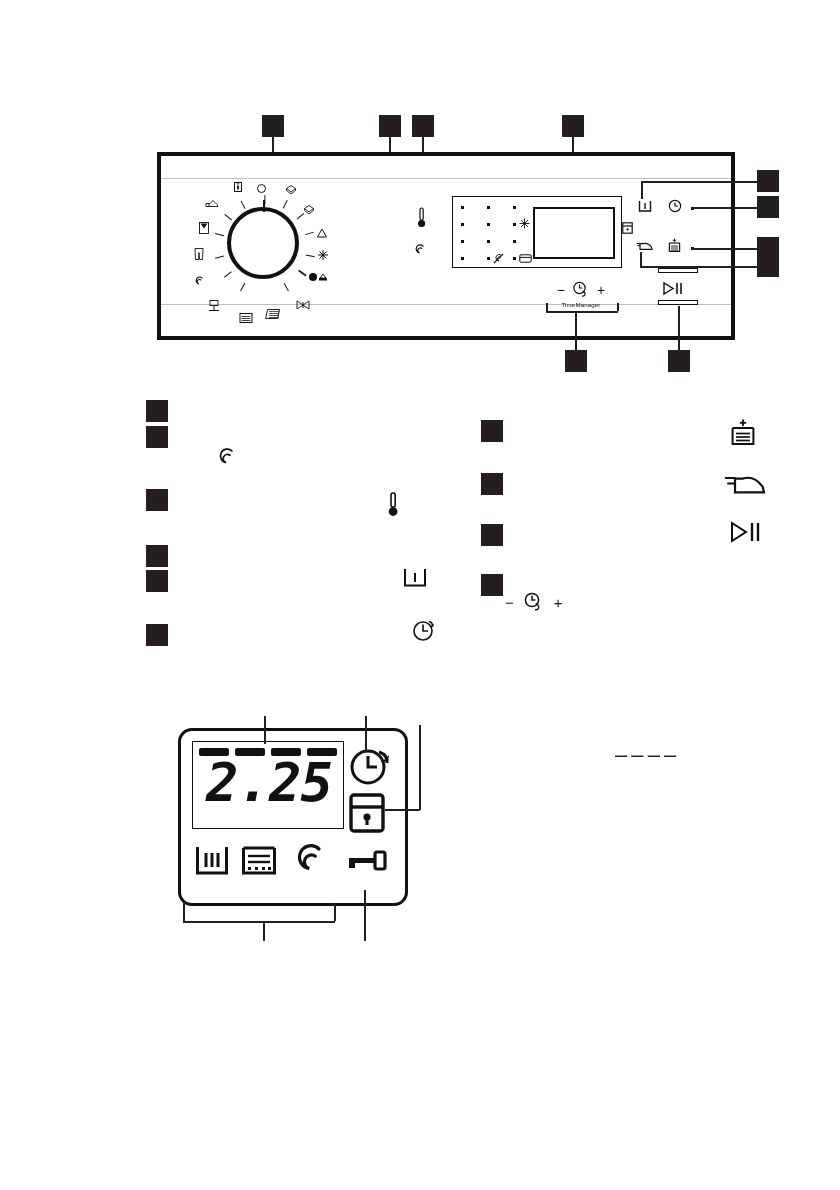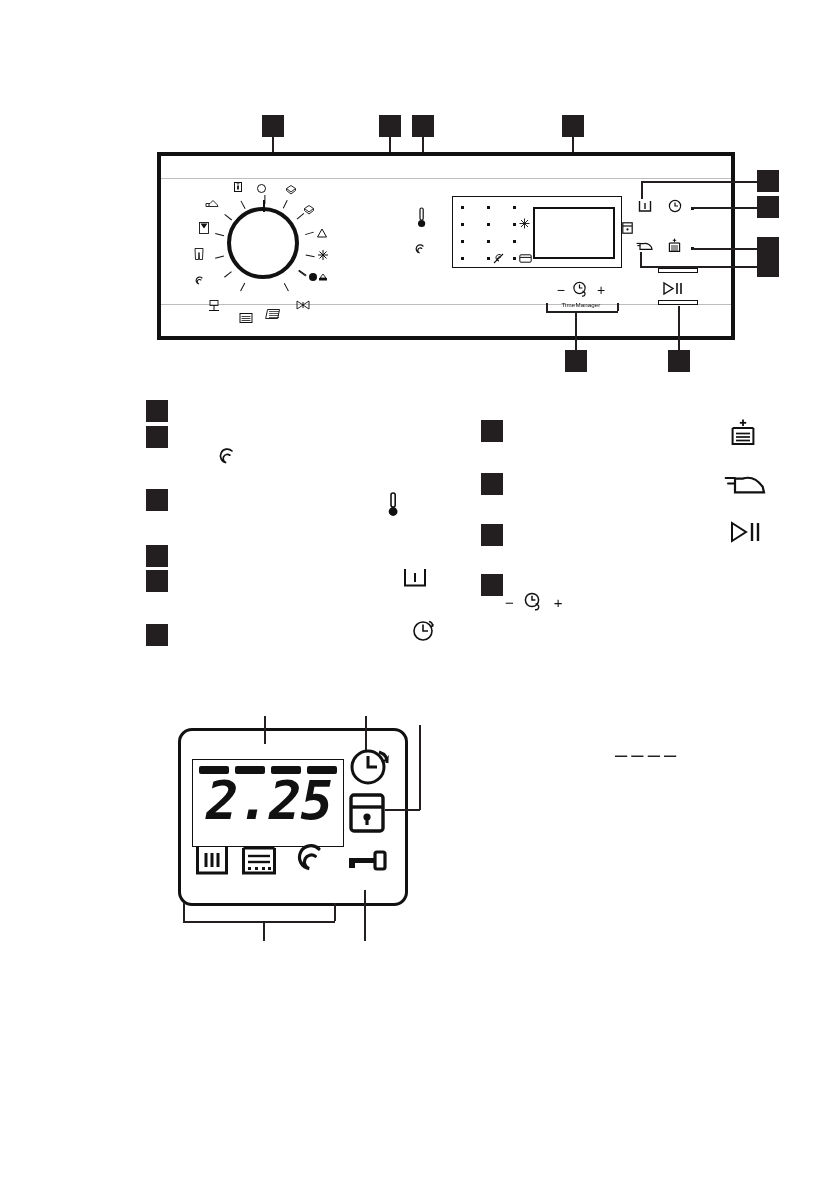--- a/index.html
+++ b/index.html
@@ -190,21 +190,21 @@
     width: 230px;
     height: 178px;
     border: 3px solid #111;
     border-radius: 14px;
     background: #fff;
     box-sizing: border-box;
   }
   .lcd-digits-box {
     position: absolute;
     left: 11px;
-    top: 28px;
+    top: 10px;
     width: 152px;
     height: 88px;
     border: 1.6px solid #111;
     box-sizing: border-box;
   }
   .seg-bar {
     position: absolute;
     top: 6px;
     width: 30px;
     height: 8px;

